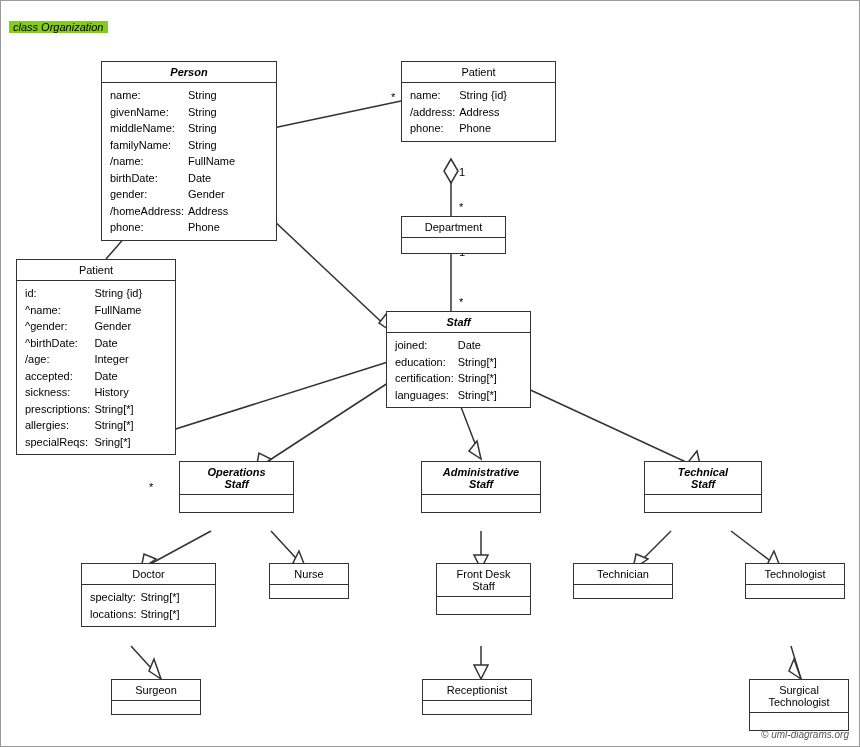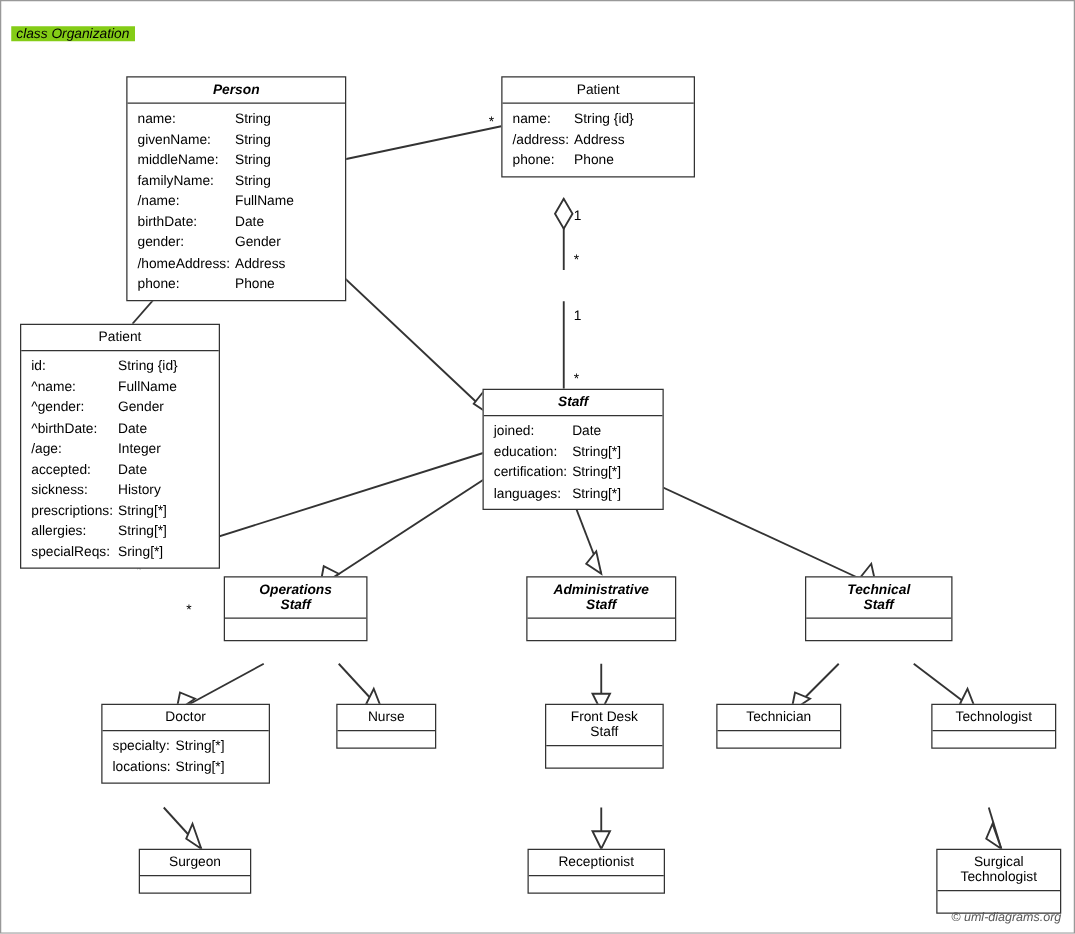--- a/index.html
+++ b/index.html
@@ -252,20 +252,23 @@
             </tr>
         <tr>
               <td>specialReqs:</td>
               <td>Sring[*]</td>
             </tr>
       </tbody>
         </table>
     </div>
   </div>
 
+  <div class="uml-box" style="left:400px; top:215px; width:105px; min-height:38px;">
+    <div class="title">Department</div>
+  </div>
 
   <div class="uml-box" style="left:385px; top:310px; width:145px;">
     <div class="title italic">Staff</div>
     <div class="attrs">
       <table>
         <tbody>
             <tr>
               <td>joined:</td>
               <td>Date</td>
             </tr>

